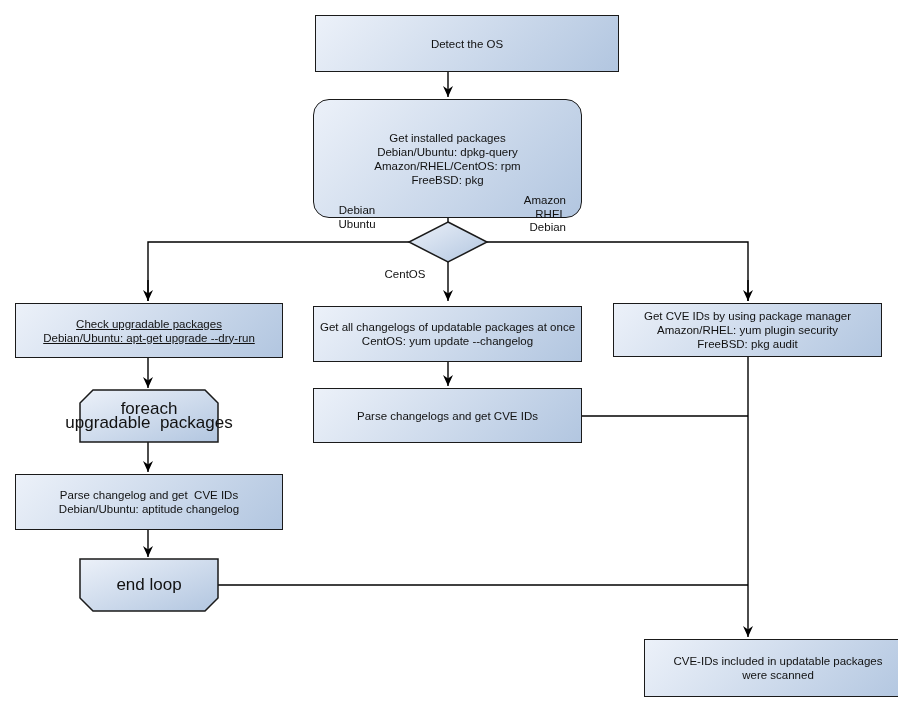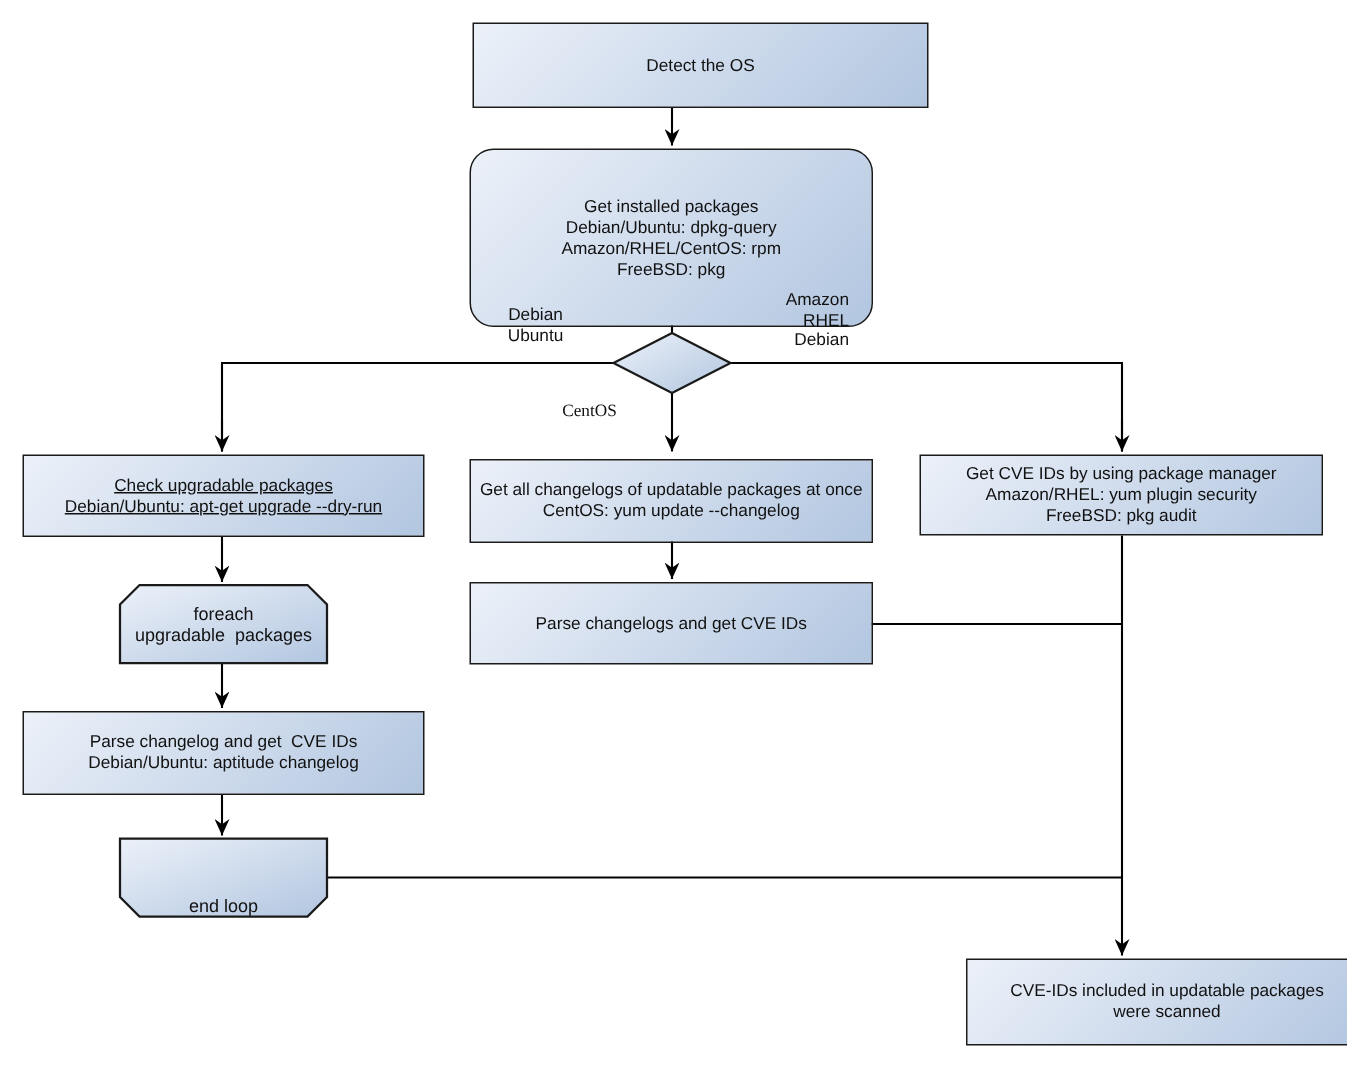--- a/index.html
+++ b/index.html
@@ -29,21 +29,21 @@
     background:linear-gradient(135deg,var(--node-fill-light) 0%,var(--node-fill-dark) 100%);
     display:flex;flex-direction:column;justify-content:center;align-items:center;
     text-align:center;
     font-size:11.5px;line-height:14px;
     overflow:visible;
   }
   .node span,.shape-label span,.edge-label span{display:block;white-space:pre;}
   .shape-label{
     position:absolute;
     display:flex;flex-direction:column;justify-content:center;align-items:center;
-    text-align:center;font-size:12px;line-height:14px;
+    text-align:center;font-size:17px;line-height:14px;
     background:none;border:none;
   }
   .edge-label{
     position:absolute;
     font-size:11.5px;line-height:13.5px;
   }
   .al-right{text-align:center;}
   .al-center{text-align:right;}
 </style>
 </head>
@@ -101,21 +101,21 @@
   <div class="shape-label" style="left:80px;top:390px;width:138px;height:52px;">
     <span>foreach</span>
     <span>upgradable  packages</span>
   </div>
 
   <div class="node" style="left:15px;top:474px;width:268px;height:56px;">
     <span>Parse changelog and get  CVE IDs</span>
     <span>Debian/Ubuntu: aptitude changelog</span>
   </div>
 
-  <div class="shape-label" style="left:80px;top:559px;width:138px;height:52px;justify-content:flex-end;">
+  <div class="shape-label" style="left:80px;top:559px;width:138px;height:52px;">
     <span>end loop</span>
   </div>
 
   <div class="node" style="left:313px;top:306px;width:269px;height:56px;">
     <span>Get all changelogs of updatable packages at once</span>
     <span>CentOS: yum update --changelog</span>
   </div>
 
   <div class="node" style="left:313px;top:388px;width:269px;height:55px;">
     <span>Parse changelogs and get CVE IDs</span>
@@ -136,17 +136,17 @@
     <span>Debian</span>
     <span>Ubuntu</span>
   </div>
 
   <div class="edge-label al-center" style="left:482px;top:194px;width:84px;">
     <span>Amazon</span>
     <span>RHEL</span>
     <span>Debian</span>
   </div>
 
-  <div class="edge-label al-right" style="left:352px;top:268px;width:82px;font-family:Liberation Serif, serif;">
+  <div class="edge-label al-right" style="left:364px;top:268px;width:82px;">
     <span>CentOS</span>
   </div>
 
 </div>
 
 </body></html>

